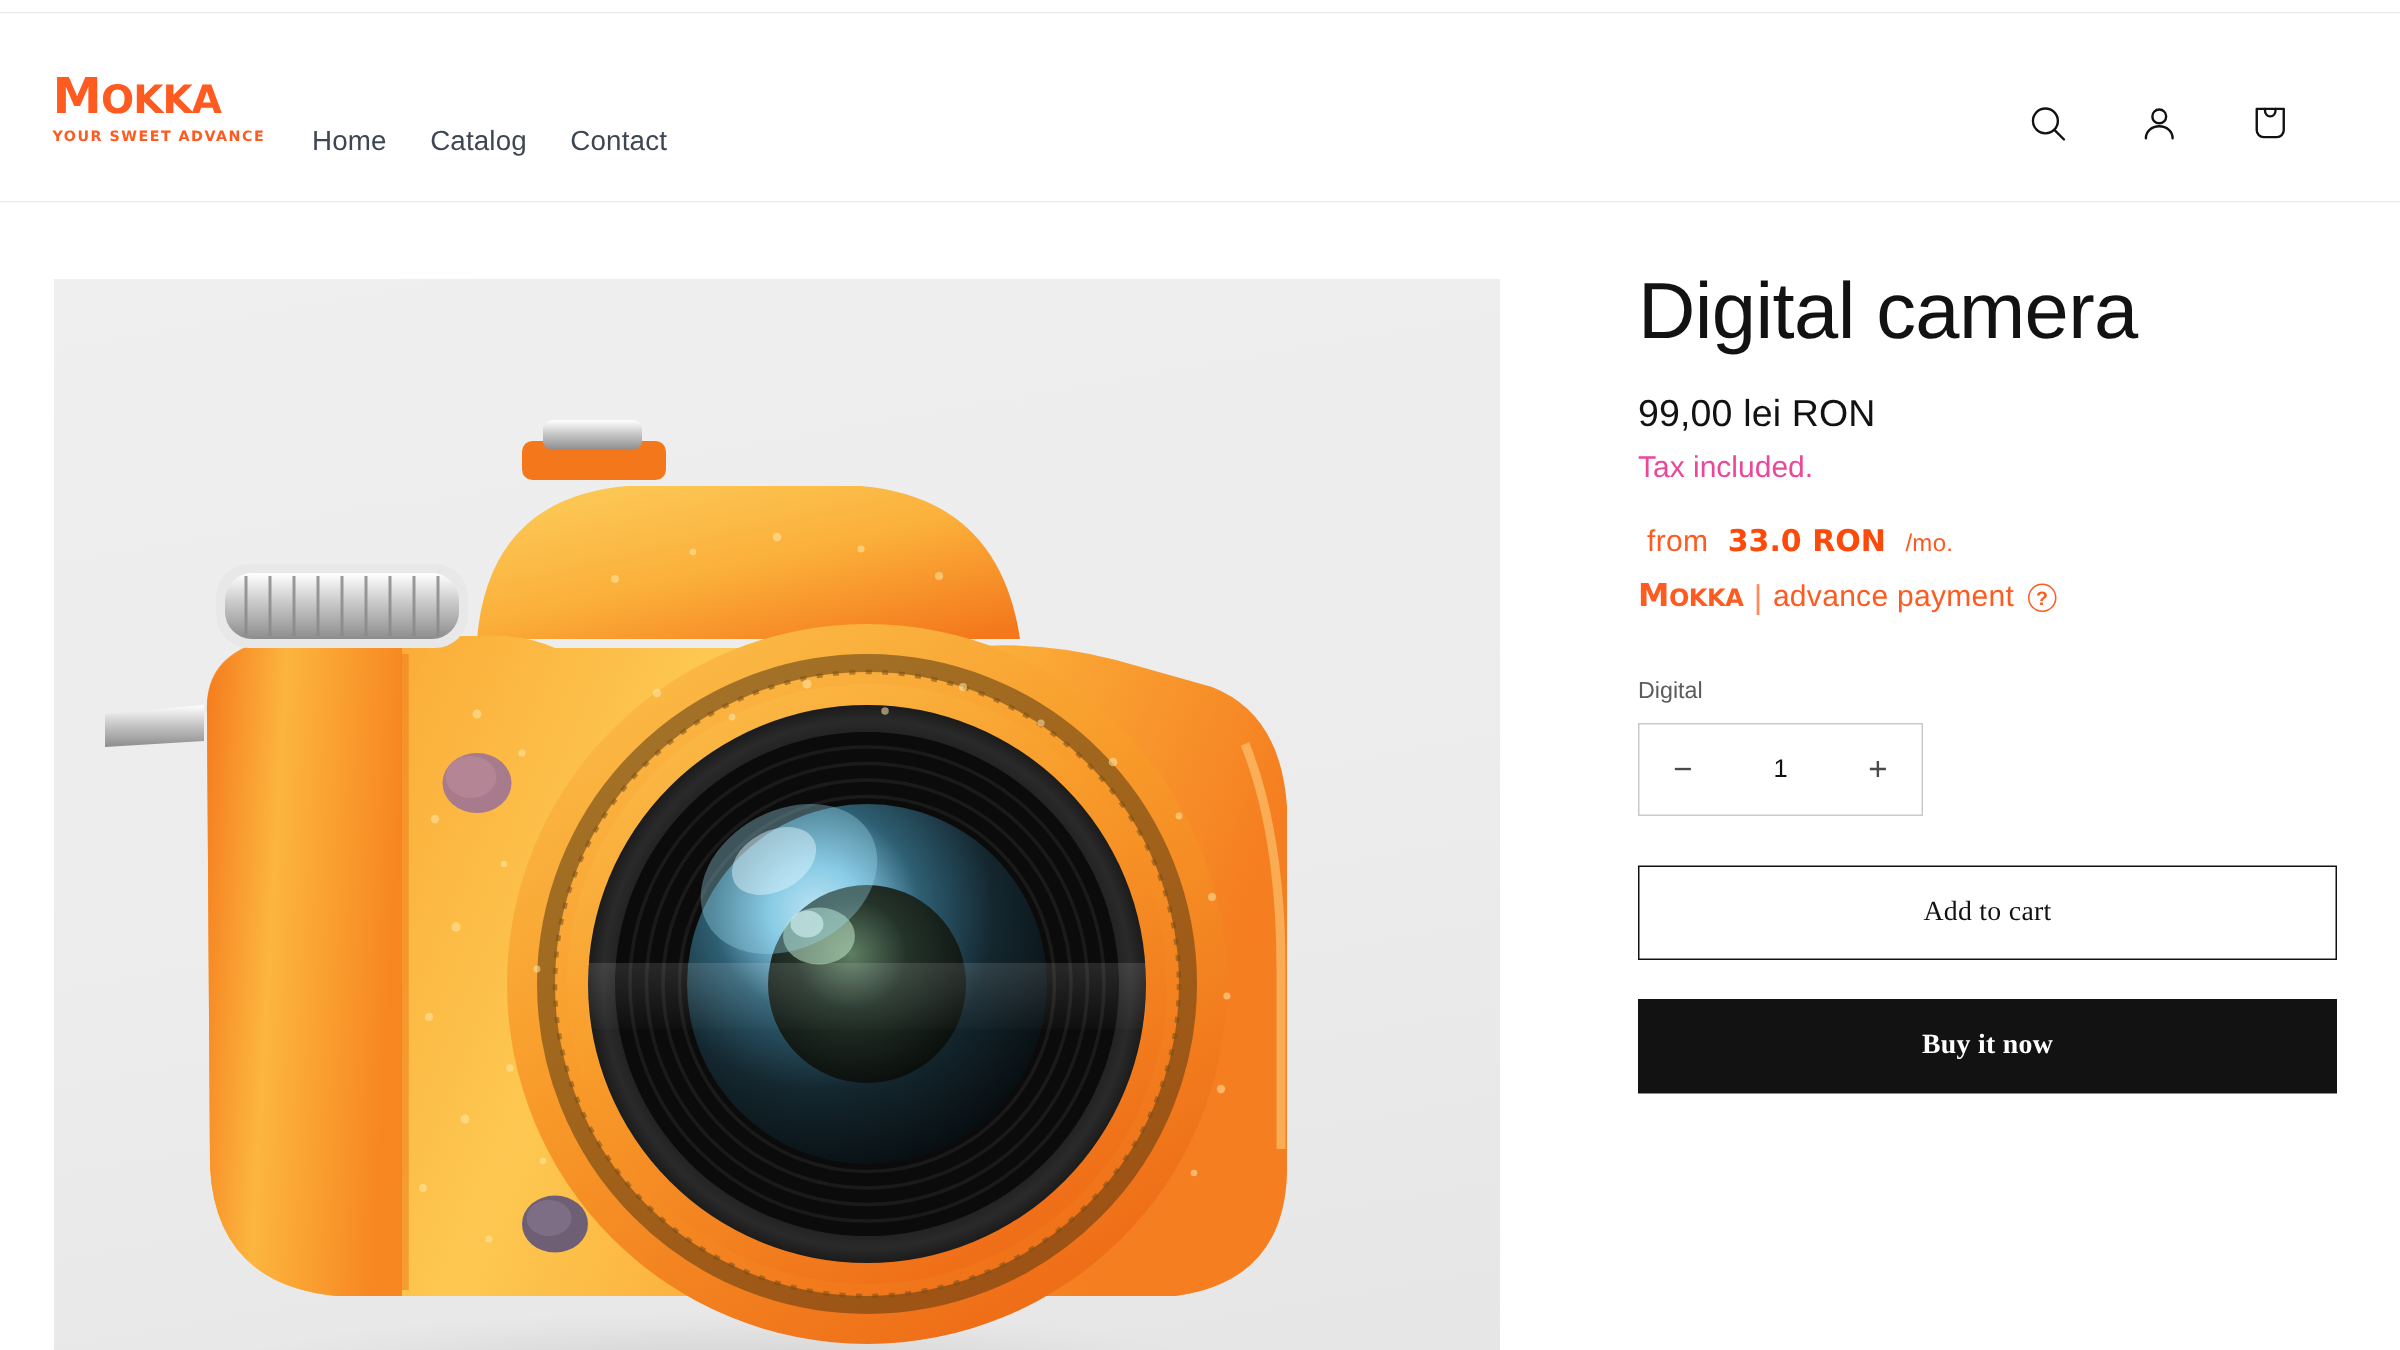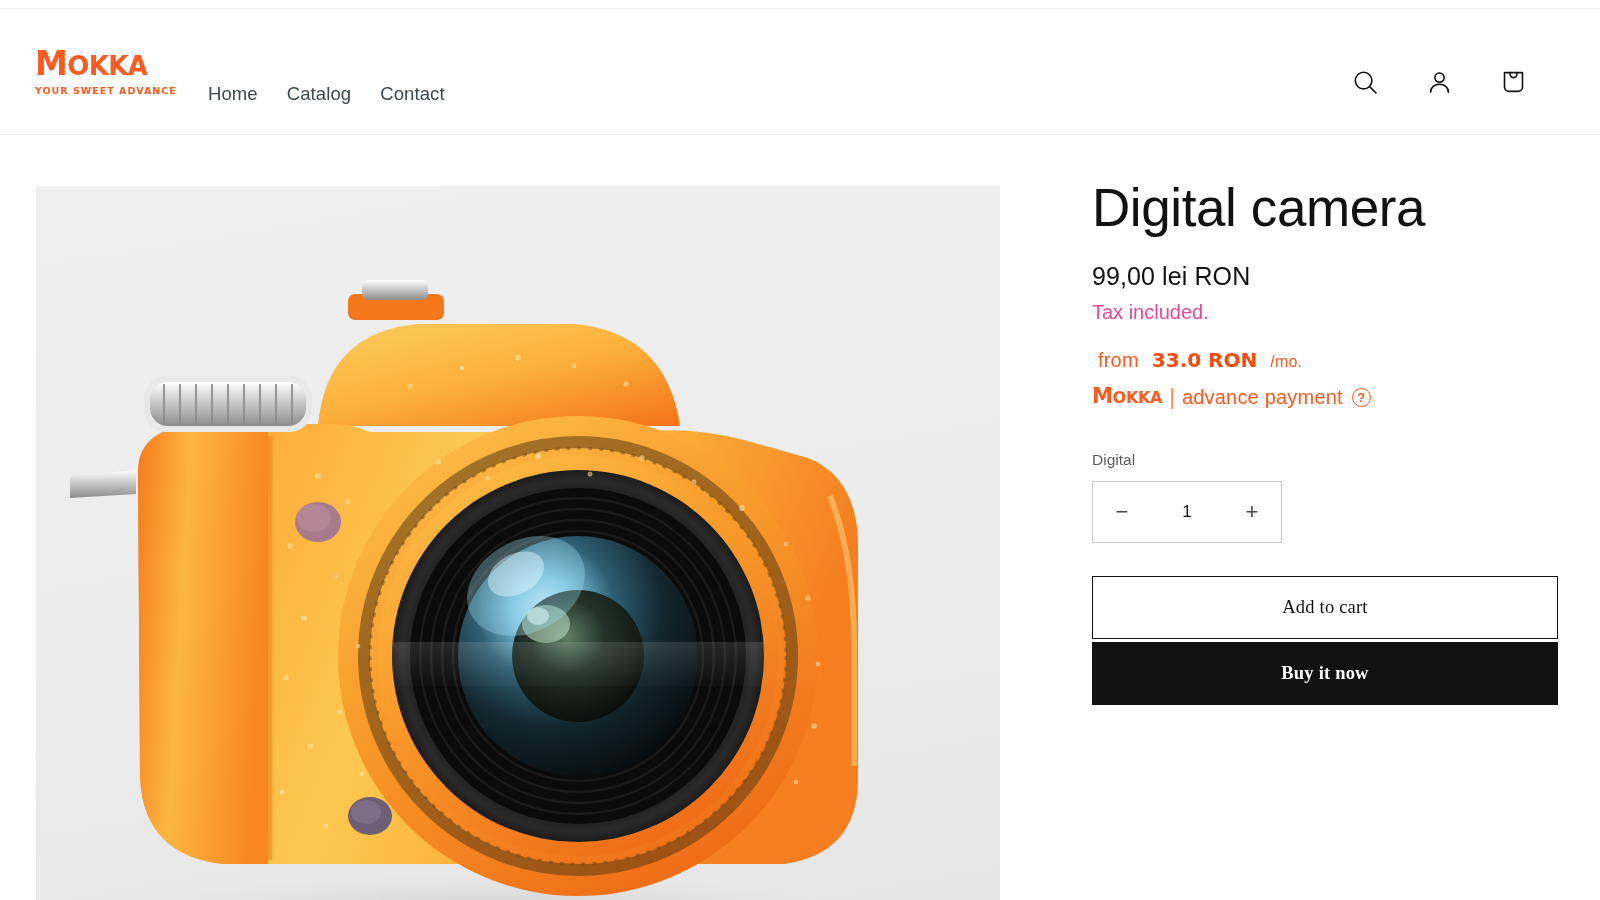--- a/index.html
+++ b/index.html
@@ -296,21 +296,21 @@
   }
   .btn-add {
     margin-top: 33px;
     height: 63px;
     background: #ffffff;
     border: 1px solid #121212;
     color: #121212;
     font-size: 18.5px;
   }
   .btn-buy {
-    margin-top: 3px;
+    margin-top: 26px;
     height: 63px;
     background: #121212;
     color: #ffffff;
     font-size: 18.5px;
     font-weight: 600;
   }
 </style>
 </head>
 <body>
 

